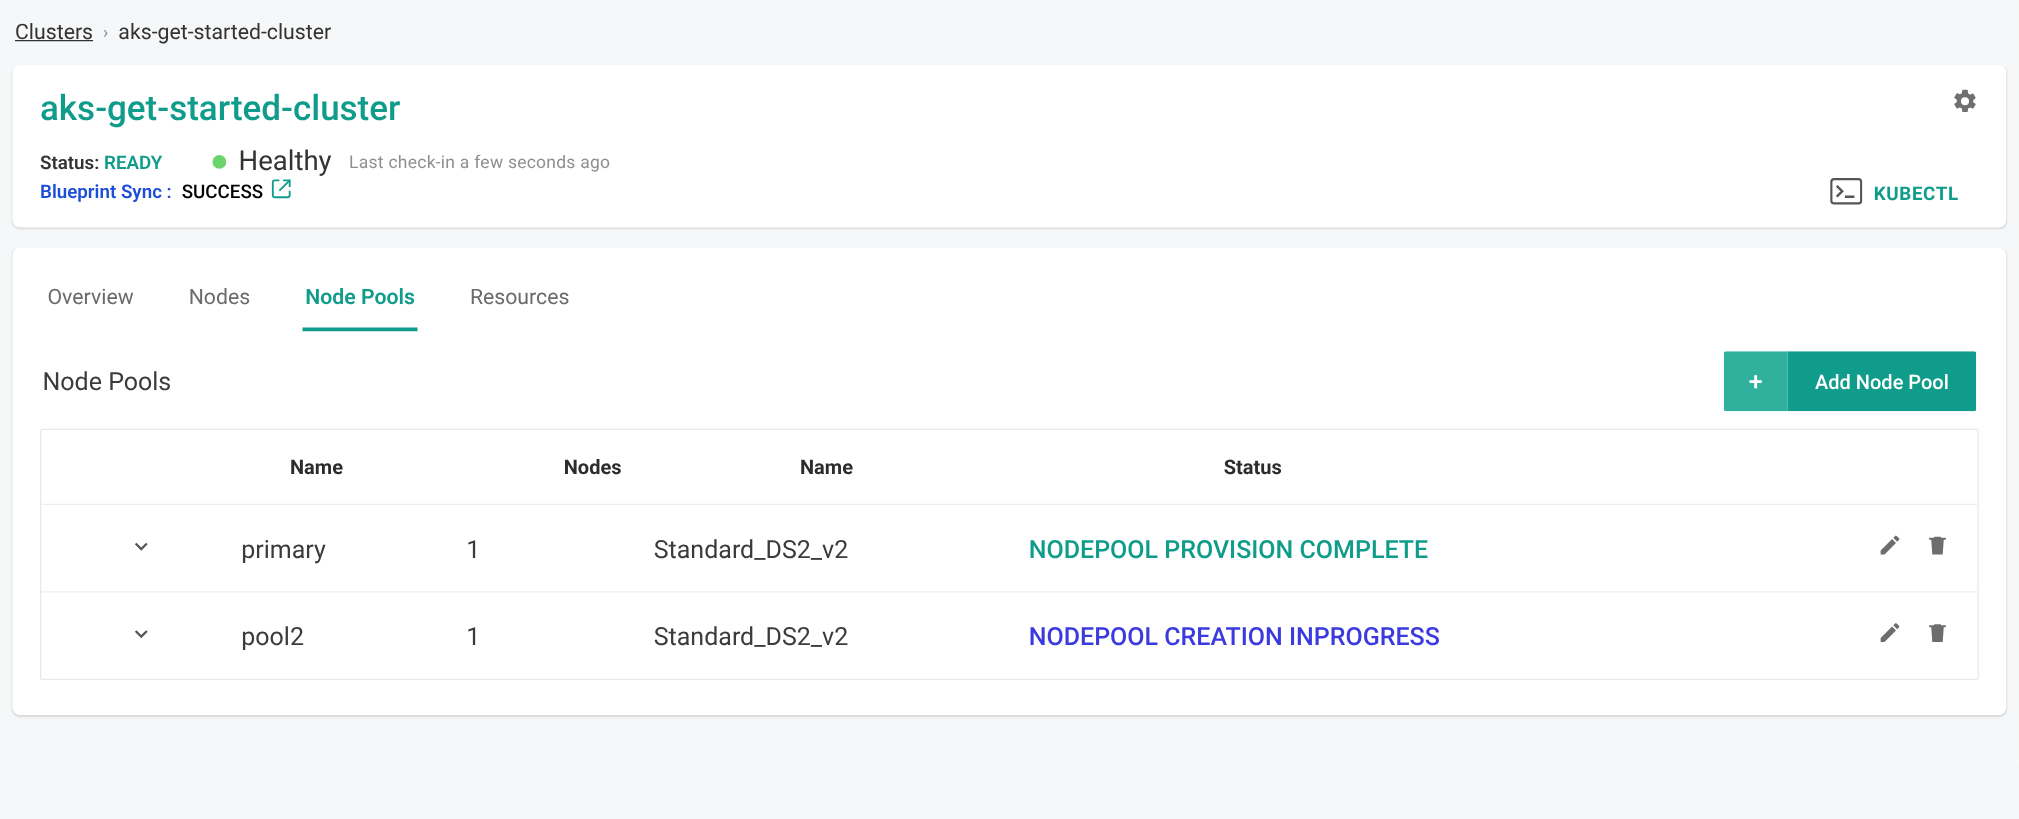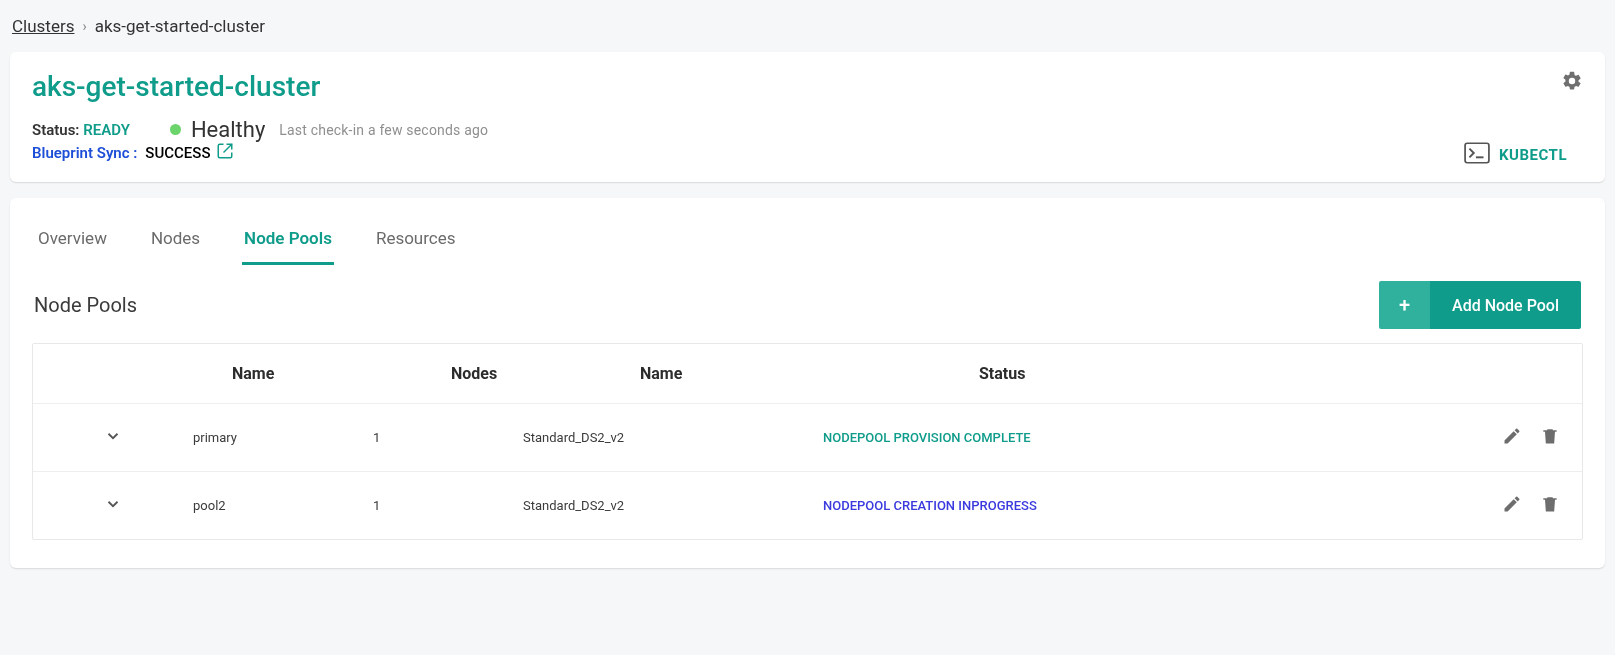--- a/index.html
+++ b/index.html
@@ -159,21 +159,21 @@
     padding: 20px 10px;
     font-weight: 700;
     color: #2c2c2c;
     font-size: 16px;
     gap: 39px;
   }
   .trow {
     padding: 22px 10px;
     border-top: 1px solid #eceeef;
     color: #3b3b3b;
-    font-size: 13px;
+    font-size: 20px;
   }
   .cell { padding-right: 10px; }
   .expand-cell { display:flex; justify-content:center; }
   .chev { color:#555; cursor:pointer; }
   .status-complete { color: #0f9c8a; font-weight: 500; }
   .status-inprogress { color: #3a3adf; font-weight: 500; }
   .row-actions { display:flex; gap:18px; justify-content:flex-end; padding-right:12px; }
   .row-actions svg { color:#6d6d6d; cursor:pointer; }
 </style>
 </head>

